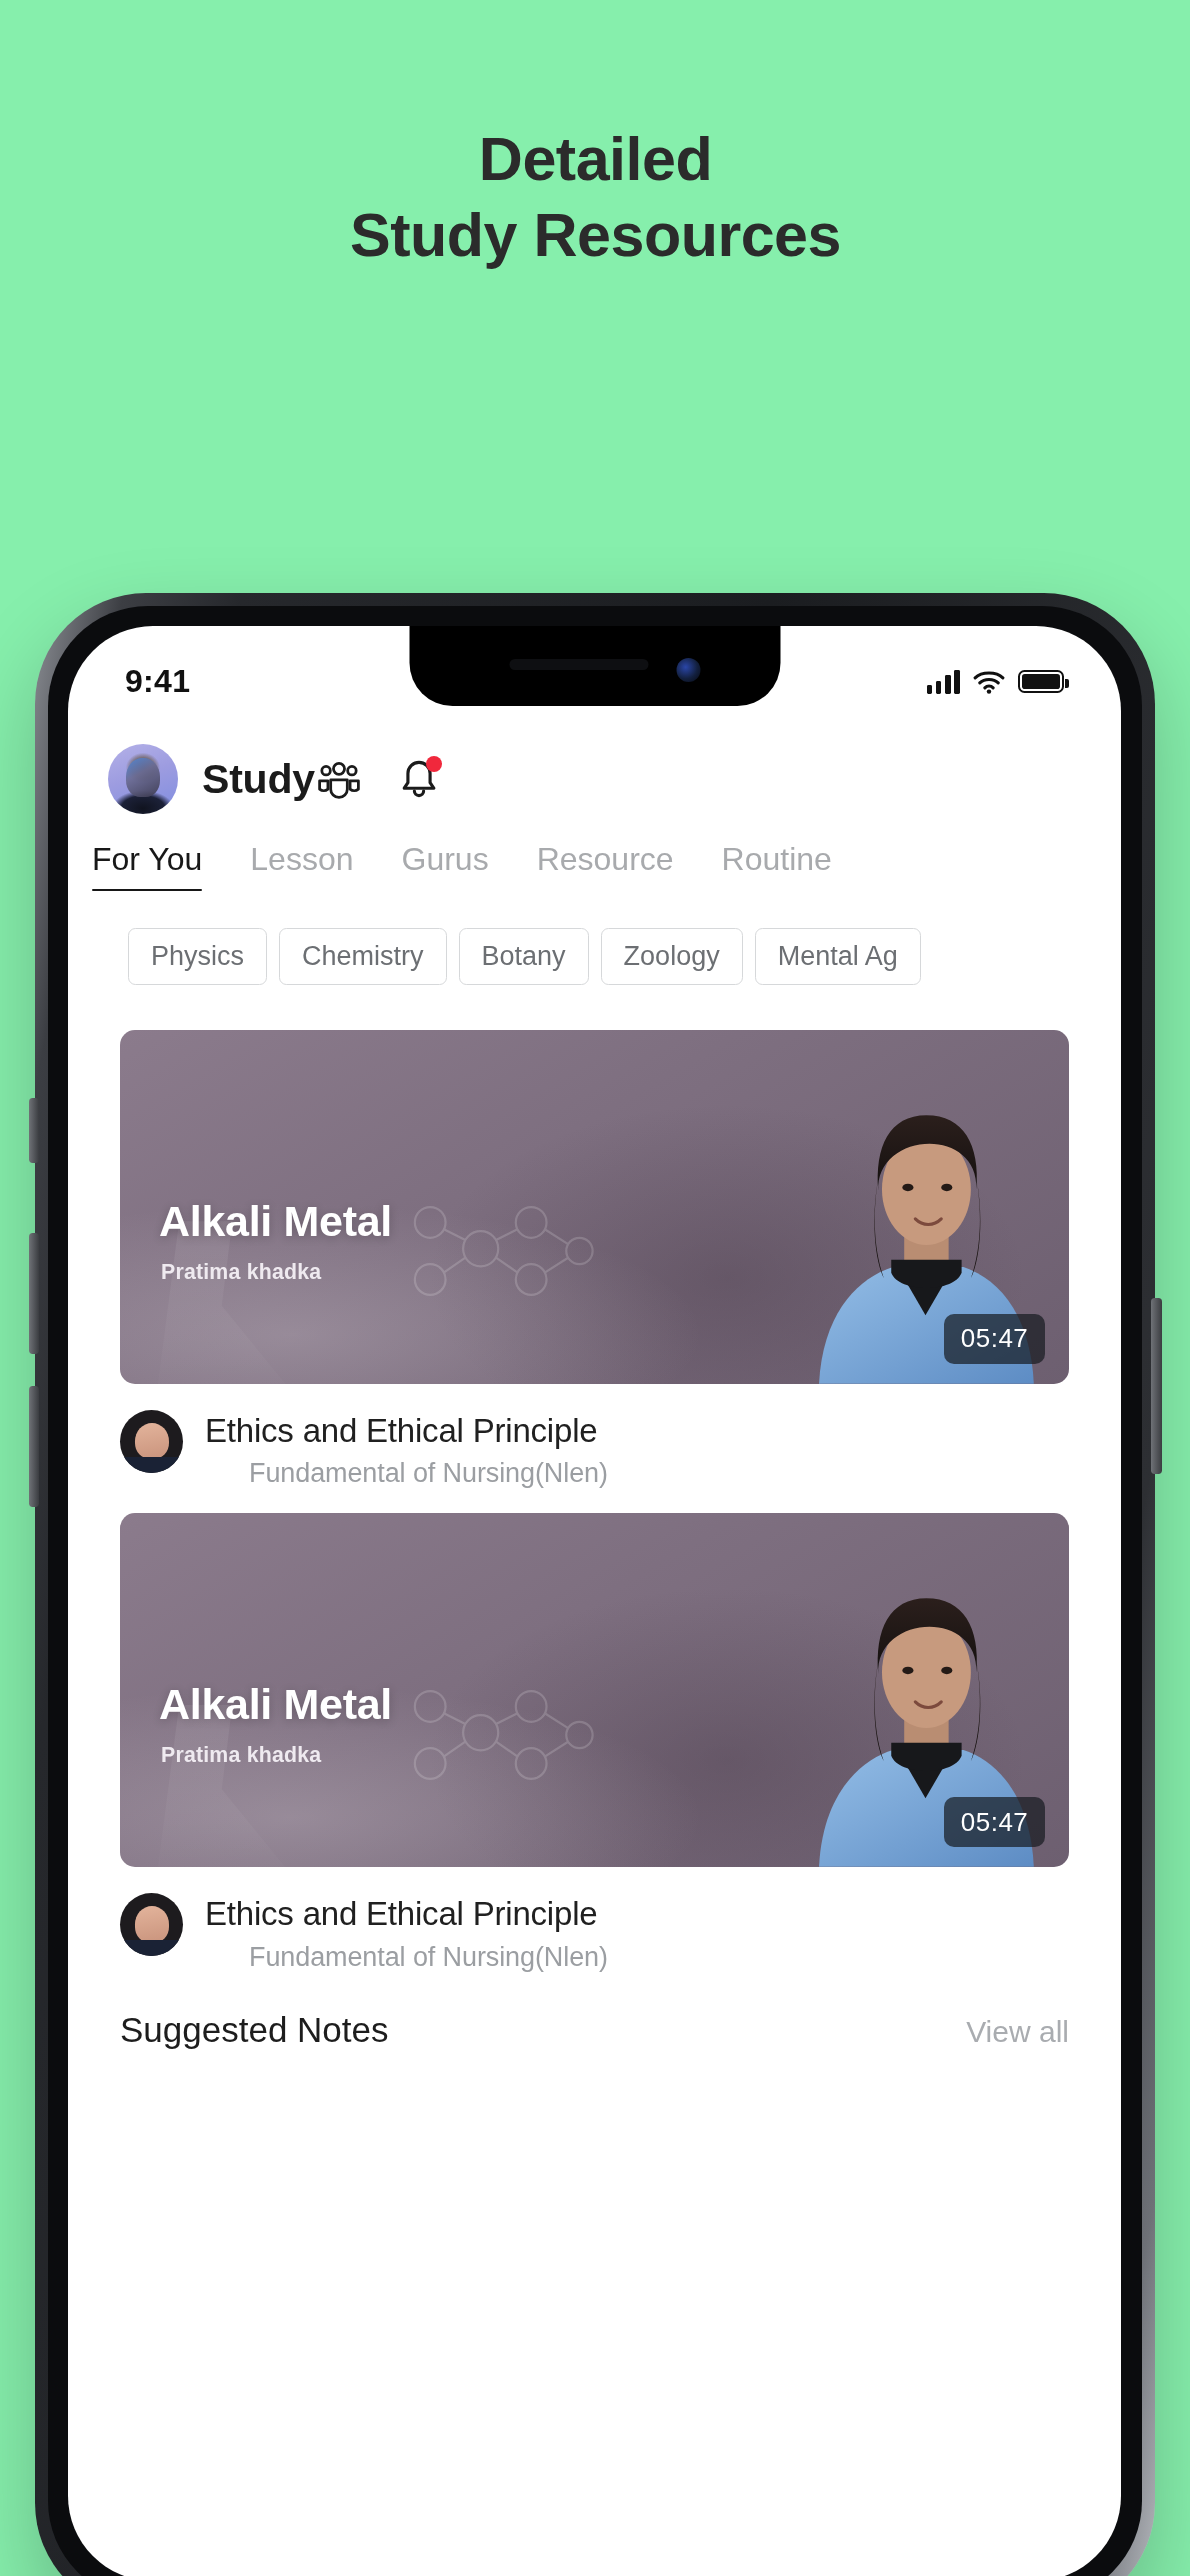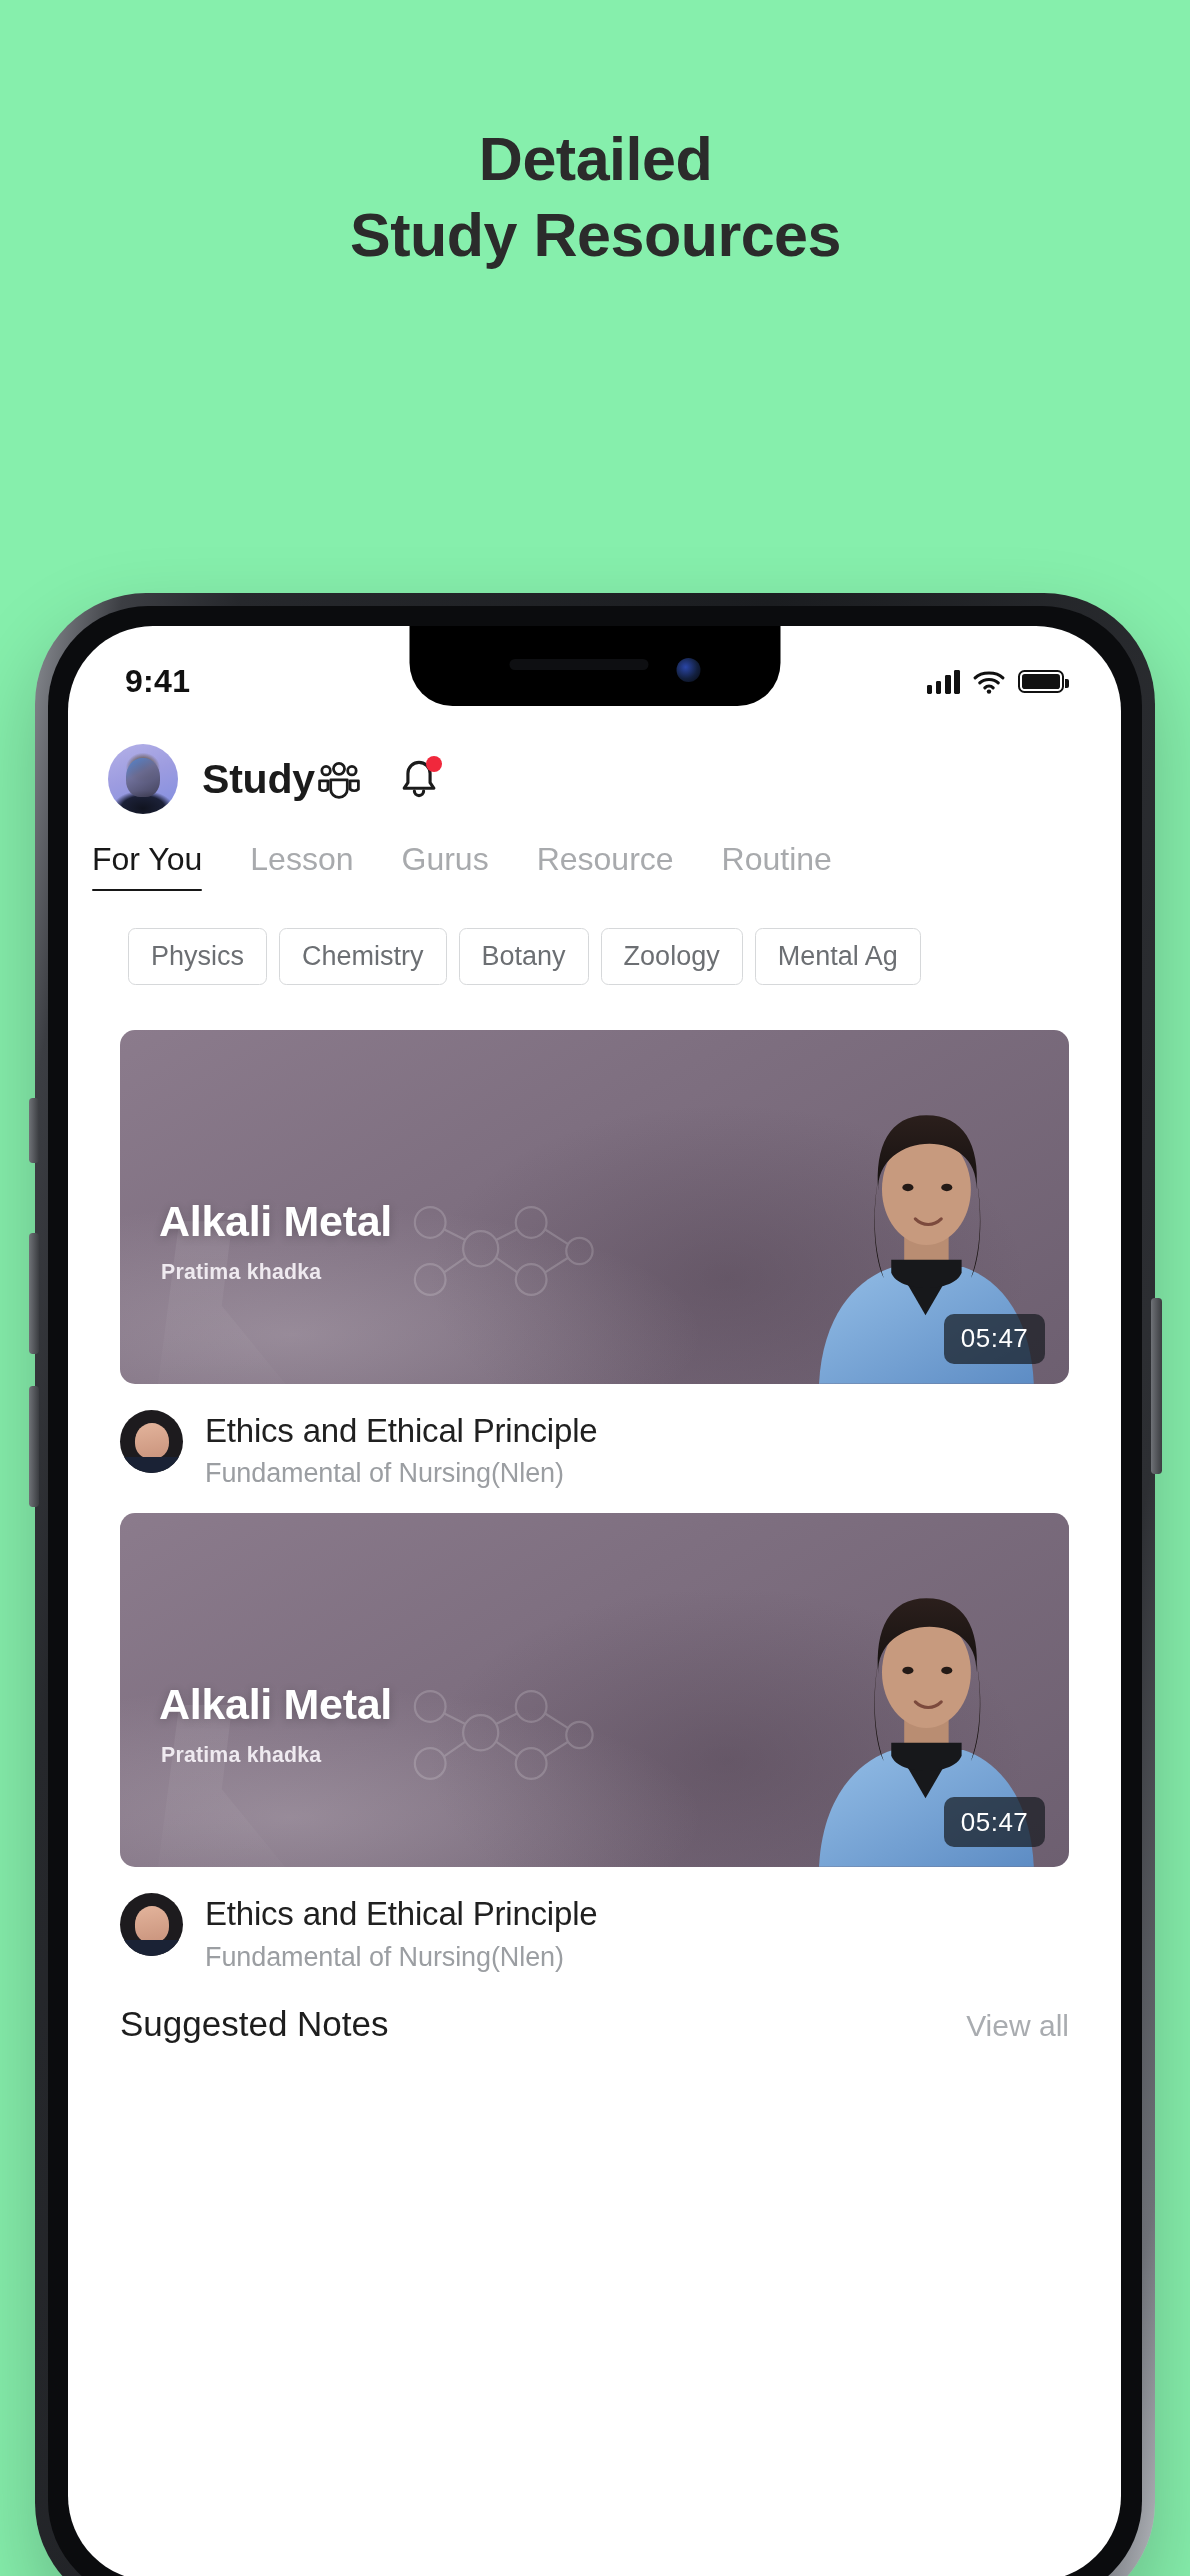--- a/index.html
+++ b/index.html
@@ -213,27 +213,27 @@
     content:""; position:absolute; left:50%; top:20%; transform:translateX(-50%);
     width:54%; height:58%; border-radius:50% 50% 44% 44%;
     background:linear-gradient(170deg,#e3b49c 0%,#c9937c 100%);
   }
   .vmeta-av::after {
     content:""; position:absolute; left:0; bottom:0; width:100%; height:26%;
     background:#1a2235;
   }
   .vmeta-txt { min-width:0; }
   .vmeta-title { font-size:33px; color:#202020; line-height:1.3; letter-spacing:-0.2px; }
-  .vmeta-sub { font-size:27px; color:#9b9ea2; margin-top:5.6px; letter-spacing:-0.1px; }
+  .vmeta-sub { font-size:27px; color:#9b9ea2; margin-top:5.6px; letter-spacing:-0.1px;margin-left:44px; }
 
   .section-row {
     display:flex; align-items:baseline; justify-content:space-between;
     padding-top:7.4px;
   }
-  .section-title { font-size:35px; color:#1d1d1d; font-weight:500; }
+  .section-title { font-size:35px; color:#1d1d1d; font-weight:500;margin-top:6px; }
   .section-link { font-size:30px; color:#a9acb0; }
 </style>
 </head>
 <body>
 
 <div class="page">
 
   <div class="headline">
     <span>Detailed</span>
     <span class="l2">Study Resources</span>

